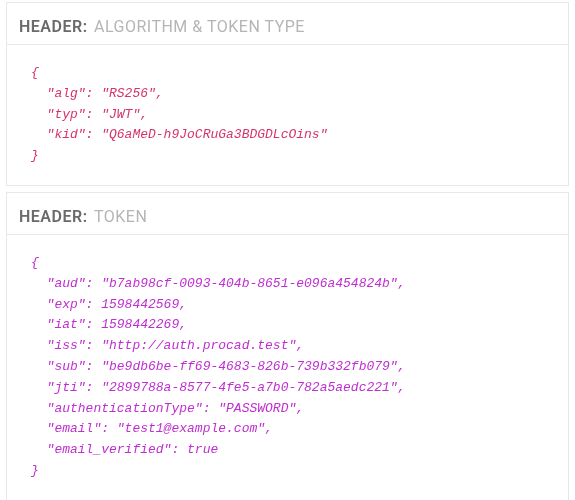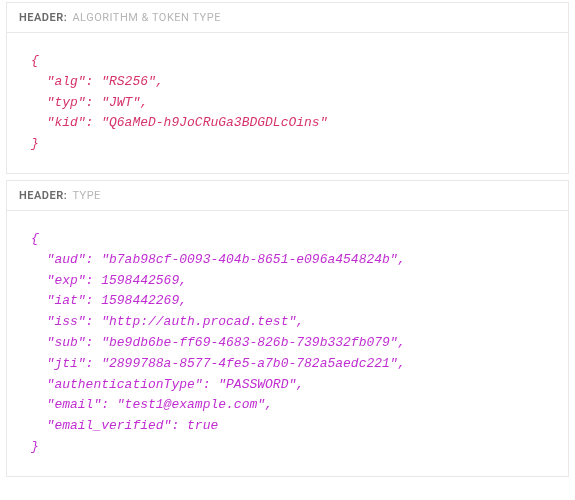--- a/index.html
+++ b/index.html
@@ -12,24 +12,25 @@
       font-size: 13px;
       color: #555;
     }
     .panel {
       border: 1px solid #e8e8e8;
       margin: 2px 6px 6px 6px;
     }
     .panel-header {
       border-bottom: 1px solid #e8e8e8;
       padding: 8px 12px;
-      font-size: 11px;
+      font-size: 16px;
       letter-spacing: 0.5px;
       color: #444;
       background: #fff;
+      margin-top: 6px;
     }
     .panel-header .label-prefix {
       font-weight: 600;
       color: #6a6a6a;
     }
     .panel-header .label-suffix {
       font-weight: 400;
       color: #b5b5b5;
       margin-left: 2px;
     }
@@ -55,21 +56,21 @@
   <div class="panel-body header-json">{
   "alg": "RS256",
   "typ": "JWT",
   "kid": "Q6aMeD-h9JoCRuGa3BDGDLcOins"
 }</div>
 </div>
 
 <div class="panel">
   <div class="panel-header">
     <span class="label-prefix">HEADER:</span>
-    <span class="label-suffix">TYPE</span>
+    <span class="label-suffix">TOKEN</span>
   </div>
   <div class="panel-body payload-json">{
   "aud": "b7ab98cf-0093-404b-8651-e096a454824b",
   "exp": 1598442569,
   "iat": 1598442269,
   "iss": "http://auth.procad.test",
   "sub": "be9db6be-ff69-4683-826b-739b332fb079",
   "jti": "2899788a-8577-4fe5-a7b0-782a5aedc221",
   "authenticationType": "PASSWORD",
   "email": "test1@example.com",

